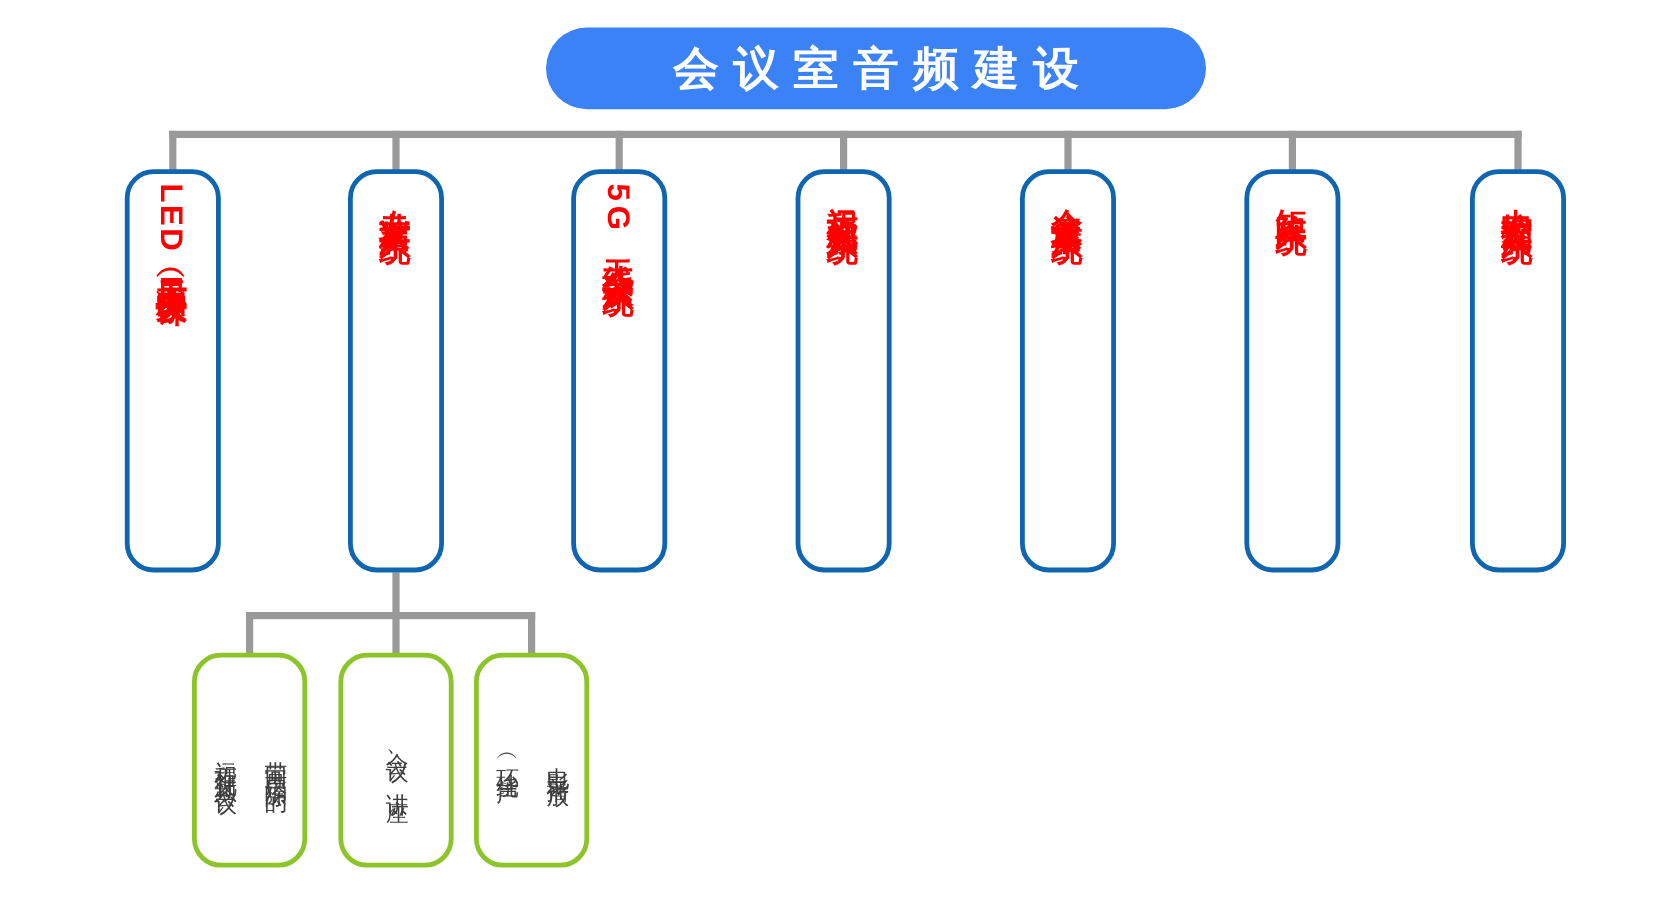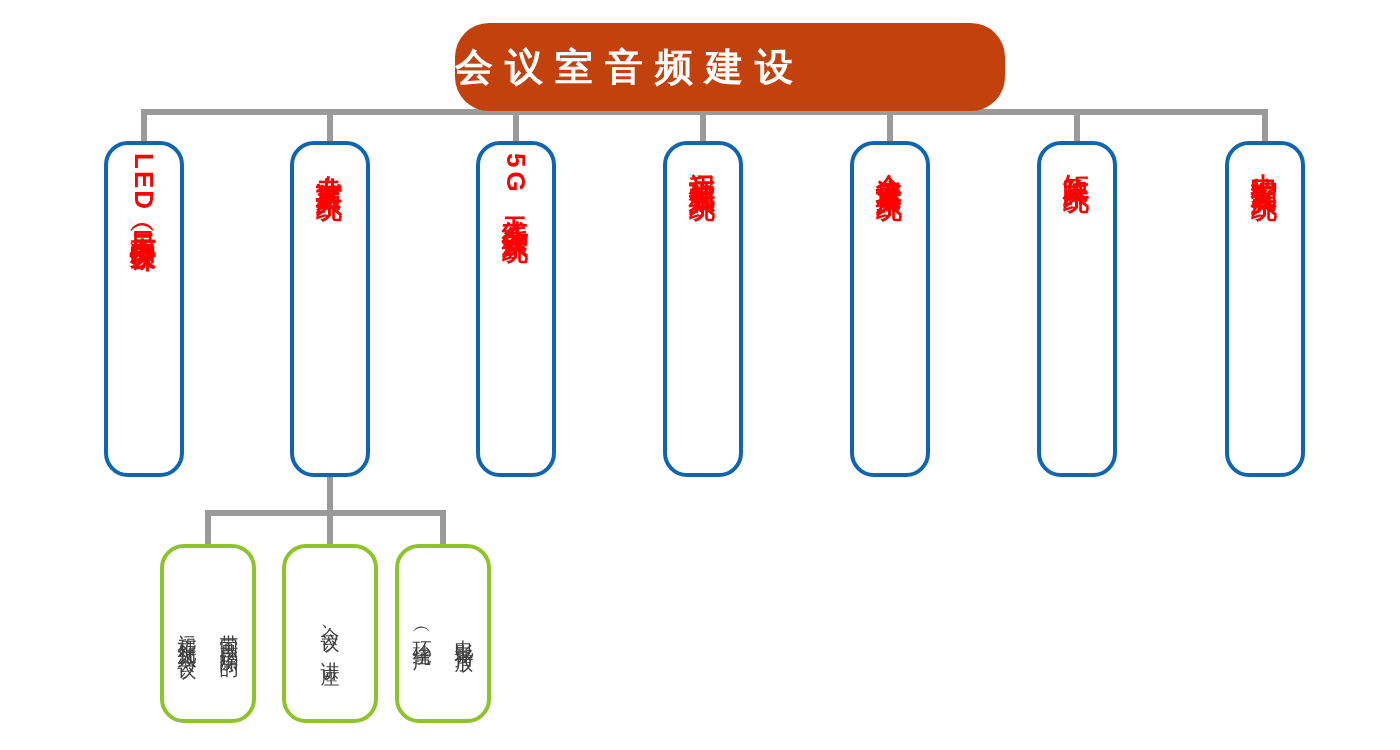--- a/index.html
+++ b/index.html
@@ -14,24 +14,24 @@
   }
   
   .line { position: absolute; background: #9a9a9a; }
   .line.h { height: 6px; }
   .line.v { width: 6px; }
 
   
   .pill {
     position: absolute;
     left: 455px; top: 23px;
-    width: 550px; height: 88px;
-    background: #c2410c;
+    width: 550px; height: 68px;
+    background: #3b82f6;
     border-radius: 34px;
-    display: flex; align-items: center; 
+    display: flex; align-items: center; justify-content: center;
   }
   .pill-label {
     color: #ffffff;
     font-size: 38px;
     font-weight: bold;
     letter-spacing: 12px;
     margin-right: -12px;
     white-space: nowrap;
   }
 

